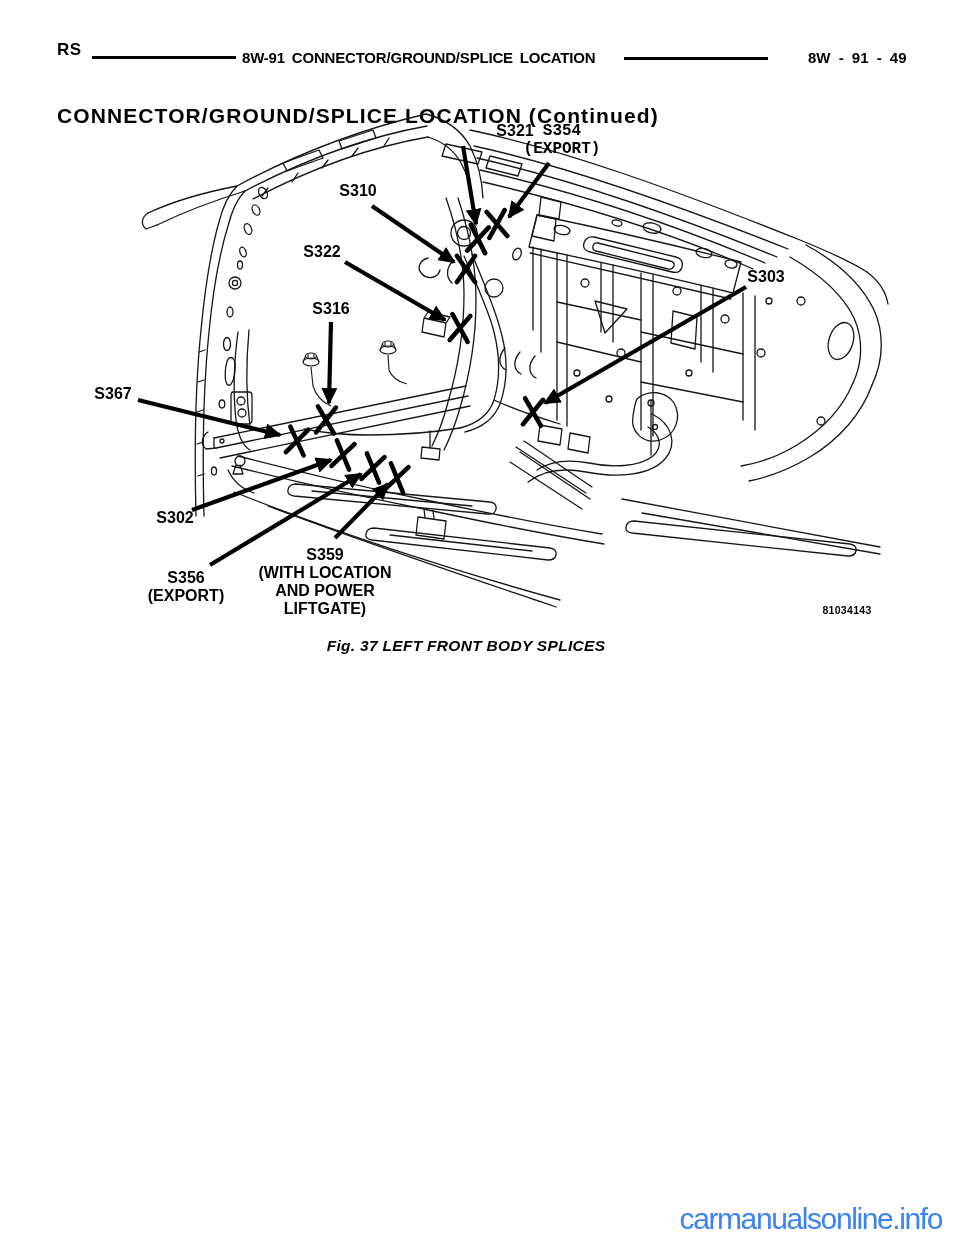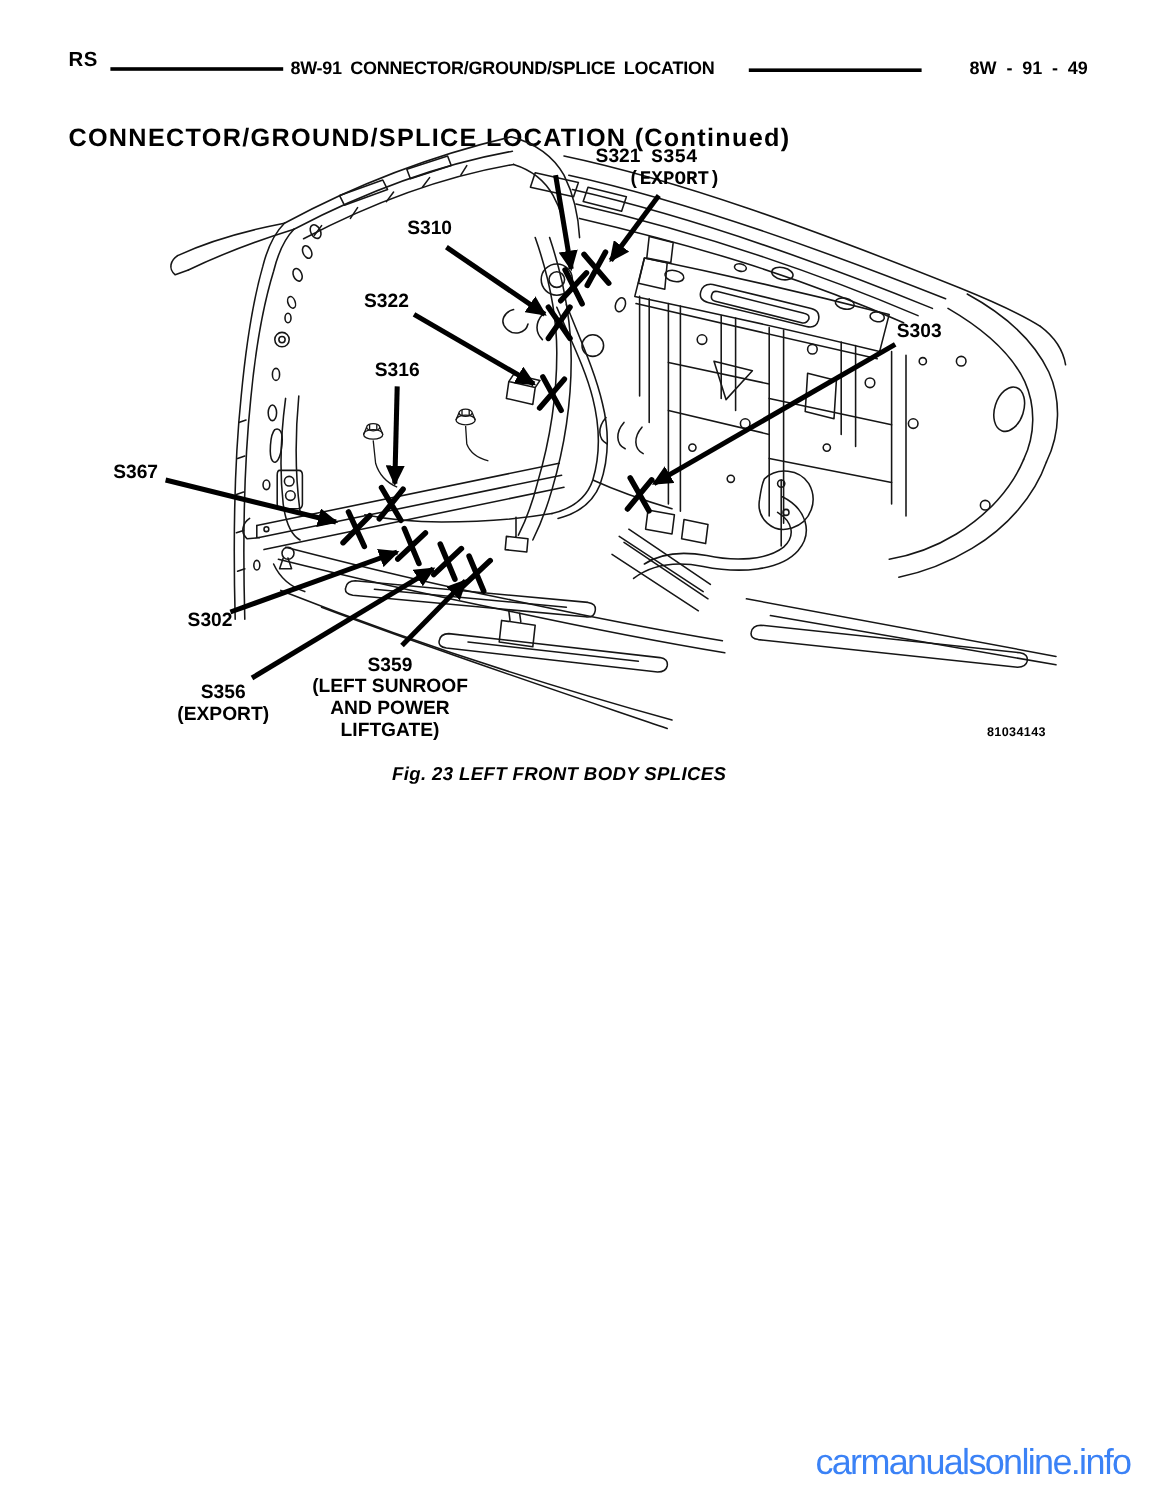--- a/index.html
+++ b/index.html
@@ -259,24 +259,24 @@
 </div>
 <div class="splice-label" style="left:164px;top:509px;margin-left:11px;">
   <div>S302</div>
 </div>
 <div class="splice-label" style="left:186px;top:569px;">
   <div>S356</div>
   <div>(EXPORT)</div>
 </div>
 <div class="splice-label" style="left:325px;top:546px;">
   <div>S359</div>
-  <div>(LEFT SUNROOF</div>
+  <div>(WITH LOCATION</div>
   <div>AND POWER</div>
   <div>LIFTGATE)</div>
 </div>
 <div class="splice-label" style="left:766px;top:268px;">
   <div>S303</div>
 </div>
 
 <div class="abs drawing-number">81034143</div>
-<div class="abs caption">Fig. 23 LEFT FRONT BODY SPLICES</div>
+<div class="abs caption">Fig. 37 LEFT FRONT BODY SPLICES</div>
 
 <div class="abs watermark">carmanualsonline.info</div>
 
 </body></html>

